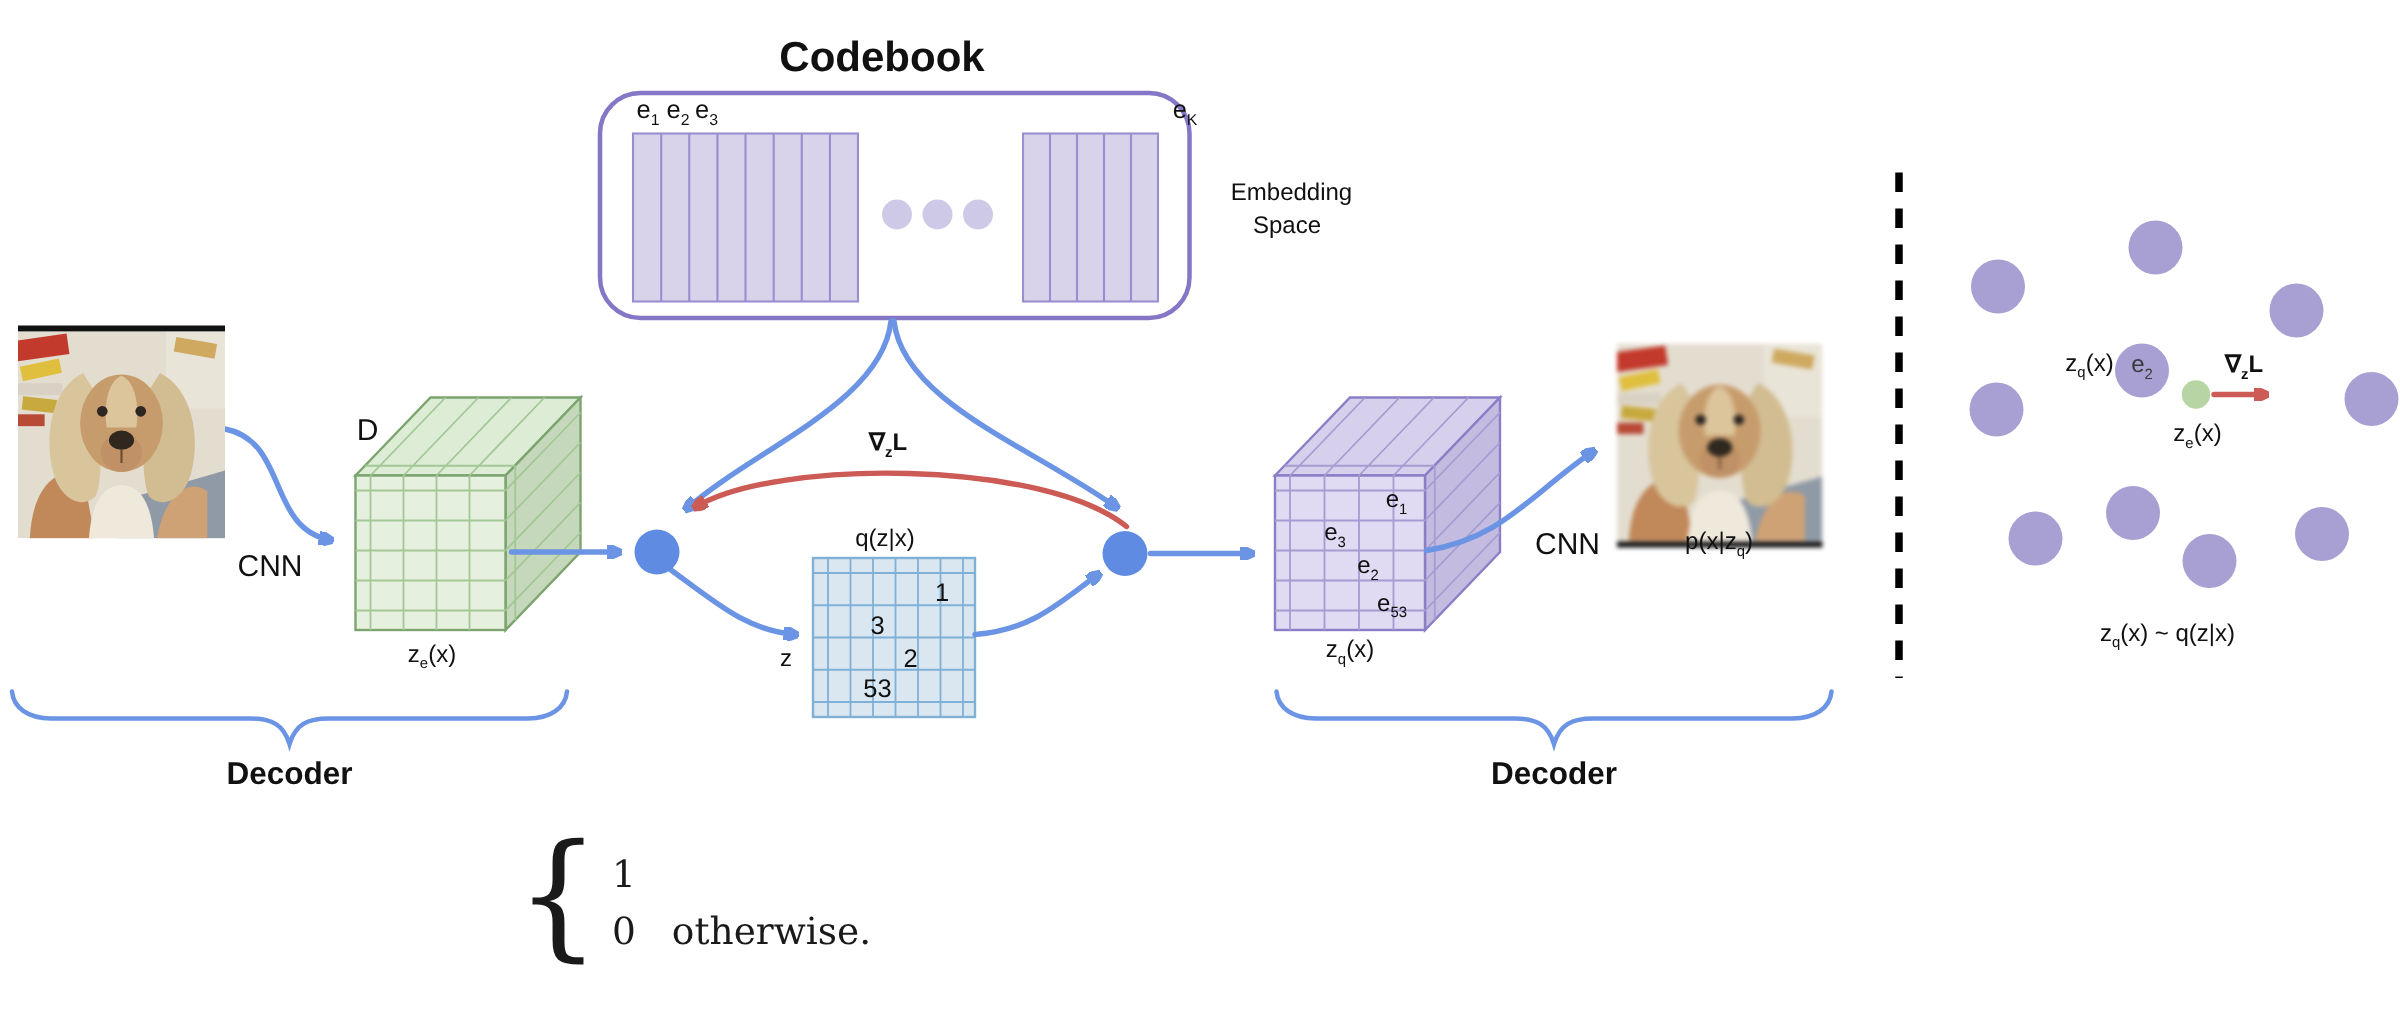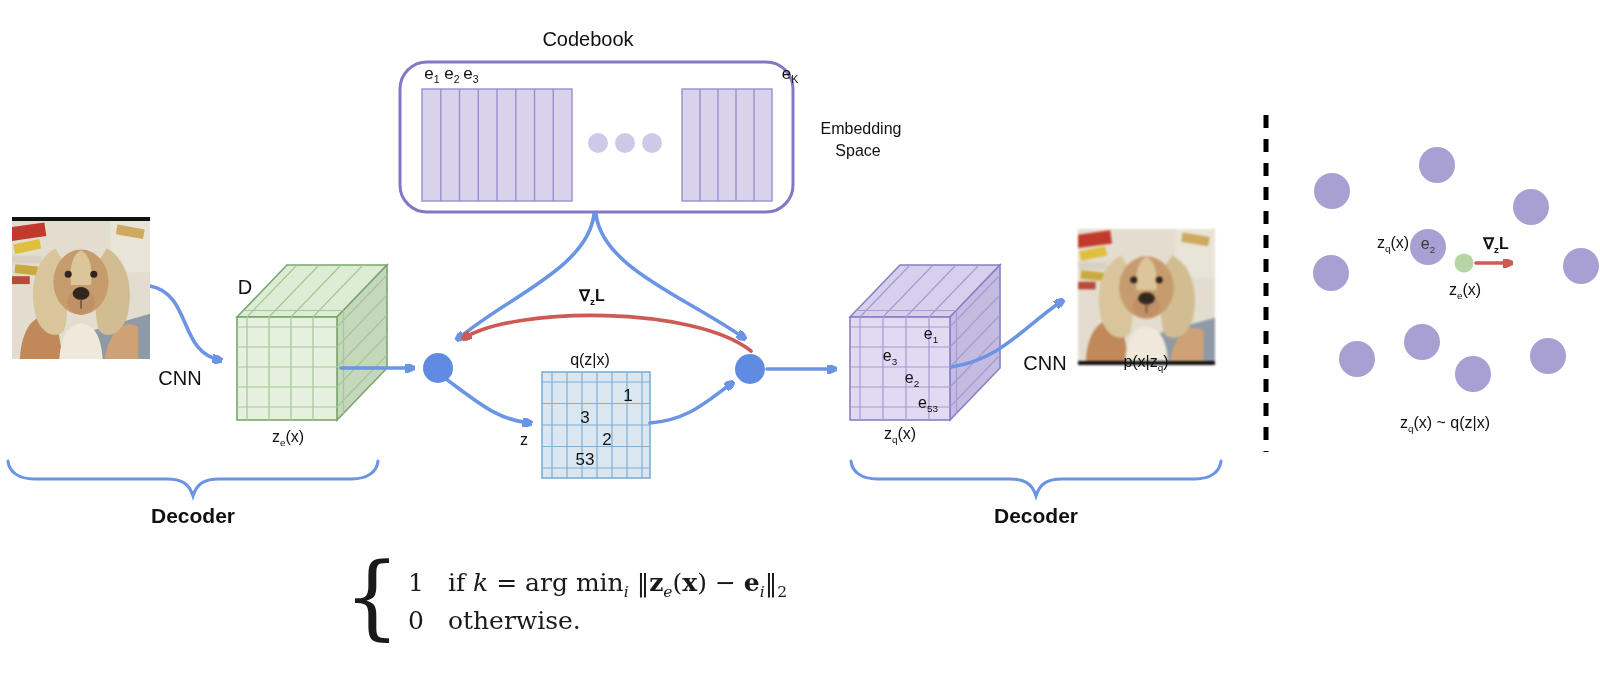--- a/index.html
+++ b/index.html
@@ -11,21 +11,21 @@
     --dot:#a89fd3; --dot-green:#b7d5a4; --ink:#111;
   }
   html,body{margin:0;padding:0;background:#fff;}
   .canvas{position:relative;width:1600px;height:681px;background:#fff;overflow:hidden;
           font-family:"Liberation Sans",sans-serif;color:var(--ink);}
   svg{display:block;}
   .layer{position:absolute;left:0;top:0;}
   .lbl{position:absolute;transform:translate(-50%,-50%);white-space:nowrap;font-size:16px;line-height:1.1;}
   .lbl-left{position:absolute;transform:translate(0,-50%);white-space:nowrap;}
   .bold{font-weight:bold;text-align:center;}
-  .sz16{font-size:16px;} .sz17{font-size:17px;} .sz20{font-size:20px;} .sz21{font-size:21px;font-weight:bold;} .sz22{font-size:20px;font-weight:normal;}
+  .sz16{font-size:16px;} .sz17{font-size:17px;} .sz20{font-size:20px;} .sz21{font-size:21px;font-weight:bold;} .sz22{font-size:28px;font-weight:bold;}
   sub{font-size:0.62em;line-height:0;}
   
   .st-blue{stroke:var(--blue);stroke-width:3.6;fill:none;stroke-linecap:round;}
   .st-blue-thin{stroke:var(--blue);stroke-width:3;fill:none;stroke-linecap:round;}
   .st-red{stroke:var(--red);stroke-width:3.6;fill:none;stroke-linecap:round;}
   .node{fill:var(--blue-node);}
   .cb-box{fill:none;stroke:var(--purple-border);stroke-width:3;}
   .cb-block{fill:var(--purple-fill);stroke:var(--purple-line);stroke-width:1.4;}
   .cb-line{stroke:var(--purple-line);stroke-width:1.4;}
   .cb-dot{fill:var(--purple-dot);}
@@ -217,21 +217,20 @@
 
   <div class="lbl sz21" style="left:193px;top:516px;">Decoder</div>
   <div class="lbl sz21" style="left:1036px;top:516px;">Decoder</div>
 
 
   <div class="equation" style="left:340px;top:545px;">
     <div class="eq-brace">{</div>
     <div class="eq-cases">
       <div class="eq-case">
         <span>1</span>
-        <span><span class="mup">if </span><span class="mit">k</span><span class="mup"> = arg min</span><sub>i</sub><span> ‖</span><span class="mbf">z</span><sub>e</sub><span>(</span><span class="mbf">x</span><span>) − </span><span class="mbf">e</span><sub>i</sub><span>‖</span><sub class="mup">2</sub></span>
       </div>
       <div class="eq-case">
         <span>0</span>
         <span class="mup">otherwise.</span>
       </div>
     </div>
   </div>
 
   <div class="lbl" style="left:1393px;top:243px;"><span>z</span><sub>q</sub><span>(x)</span></div>
   <div class="lbl" style="left:1428px;top:244px;color:#3a3a3a;"><span>e</span><sub>2</sub></div>

